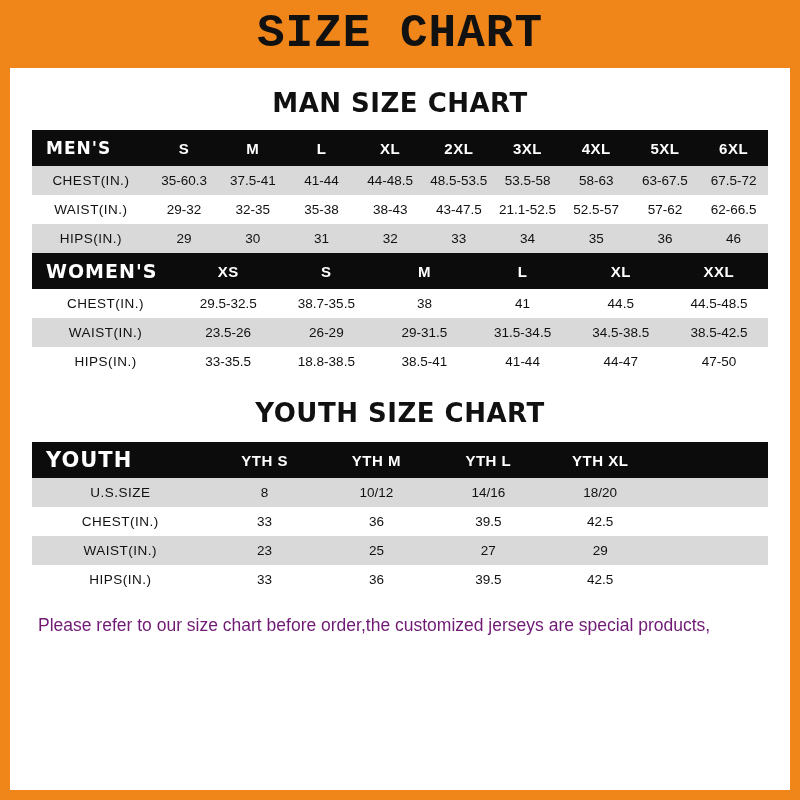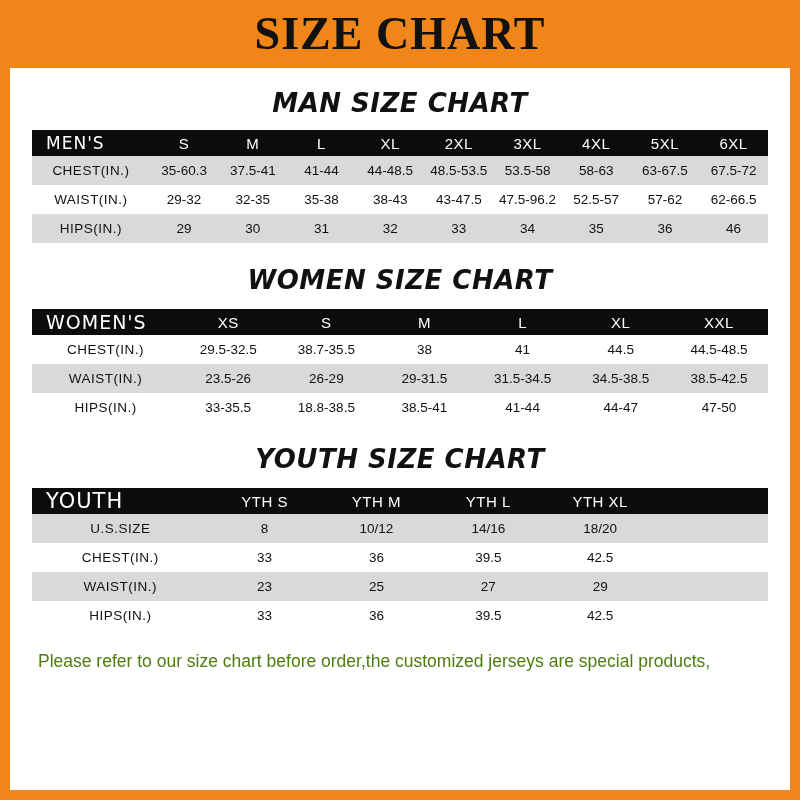--- a/index.html
+++ b/index.html
@@ -24,61 +24,60 @@
   }
   .banner {
     height: 68px;
     background: #f08519;
     display: flex;
     align-items: center;
     justify-content: center;
     margin: 0 -10px;
   }
   .banner-title {
-    font-family: Liberation Serif, serif;
+    font-family: Liberation Mono, monospace;
     font-weight: bold;
     font-size: 46px;
     letter-spacing: 1px;
     color: #111111;
     line-height: 1;
   }
   .content {
     padding: 0 22px;
     box-sizing: border-box;
   }
   .section-title {
     text-align: center;
     font-family: "DejaVu Sans", sans-serif;
     font-weight: bold;
     font-size: 26px;
     color: #111111;
     letter-spacing: 0.5px;
-    font-style: italic;
   }
   .t1 { margin-top: 20px; margin-bottom: 12px; }
   .t2 { margin-top: 22px; margin-bottom: 14px; }
   .t3 { margin-top: 22px; margin-bottom: 14px; }
 
   table {
     width: 100%;
     border-collapse: collapse;
     table-layout: fixed;
   }
   th, td {
     padding: 0;
     text-align: center;
     font-family: "Liberation Sans", sans-serif;
   }
   
   .hdr-row th {
     background: #0c0c0c;
     color: #ffffff;
-    height: 26px;
+    height: 36px;
     font-size: 15px;
-    font-weight: normal;
+    font-weight: bold;
     letter-spacing: 0.5px;
   }
   .hdr-row th.corner {
     text-align: left;
     padding-left: 14px;
     font-family: "DejaVu Sans", sans-serif;
     font-size: 17px;
     letter-spacing: 1px;
   }
   .body-row td {
@@ -98,21 +97,21 @@
   .men col.c0 { width: 16%; }
   .women col.c0 { width: 20%; }
   .youth col.c0 { width: 24%; }
 
   .hdr-row th.corner.women-corner { font-size: 19px; }
   .hdr-row th.corner.youth-corner { font-size: 21px; }
 
   .footnote {
     margin-top: 20px;
     padding: 0 6px;
-    color: #4d7c0f;
+    color: #701a75;
     font-size: 17.5px;
     line-height: 1.35;
     font-family: "Liberation Sans", sans-serif;
   }
   .footnote div { white-space: nowrap; }
   .bottom-strip {
     position: absolute;
     left: 0; right: 0; bottom: 0;
     height: 10px;
     background: #f08519;
@@ -170,41 +169,40 @@
           <td>63-67.5</td>
           <td>67.5-72</td>
         </tr>
         <tr class="body-row band-light">
           <td class="rowlabel">WAIST(IN.)</td>
           <td>29-32</td>
           <td>32-35</td>
           <td>35-38</td>
           <td>38-43</td>
           <td>43-47.5</td>
-          <td>47.5-96.2</td>
+          <td>21.1-52.5</td>
           <td>52.5-57</td>
           <td>57-62</td>
           <td>62-66.5</td>
         </tr>
         <tr class="body-row band-grey">
           <td class="rowlabel">HIPS(IN.)</td>
           <td>29</td>
           <td>30</td>
           <td>31</td>
           <td>32</td>
           <td>33</td>
           <td>34</td>
           <td>35</td>
           <td>36</td>
           <td>46</td>
         </tr>
       </tbody>
     </table>
 
-    <div class="section-title t2">WOMEN SIZE CHART</div>
     <table class="women">
       <colgroup>
         <col class="c0">
           <col>
           <col>
           <col>
           <col>
           <col>
           <col>
       </colgroup>

